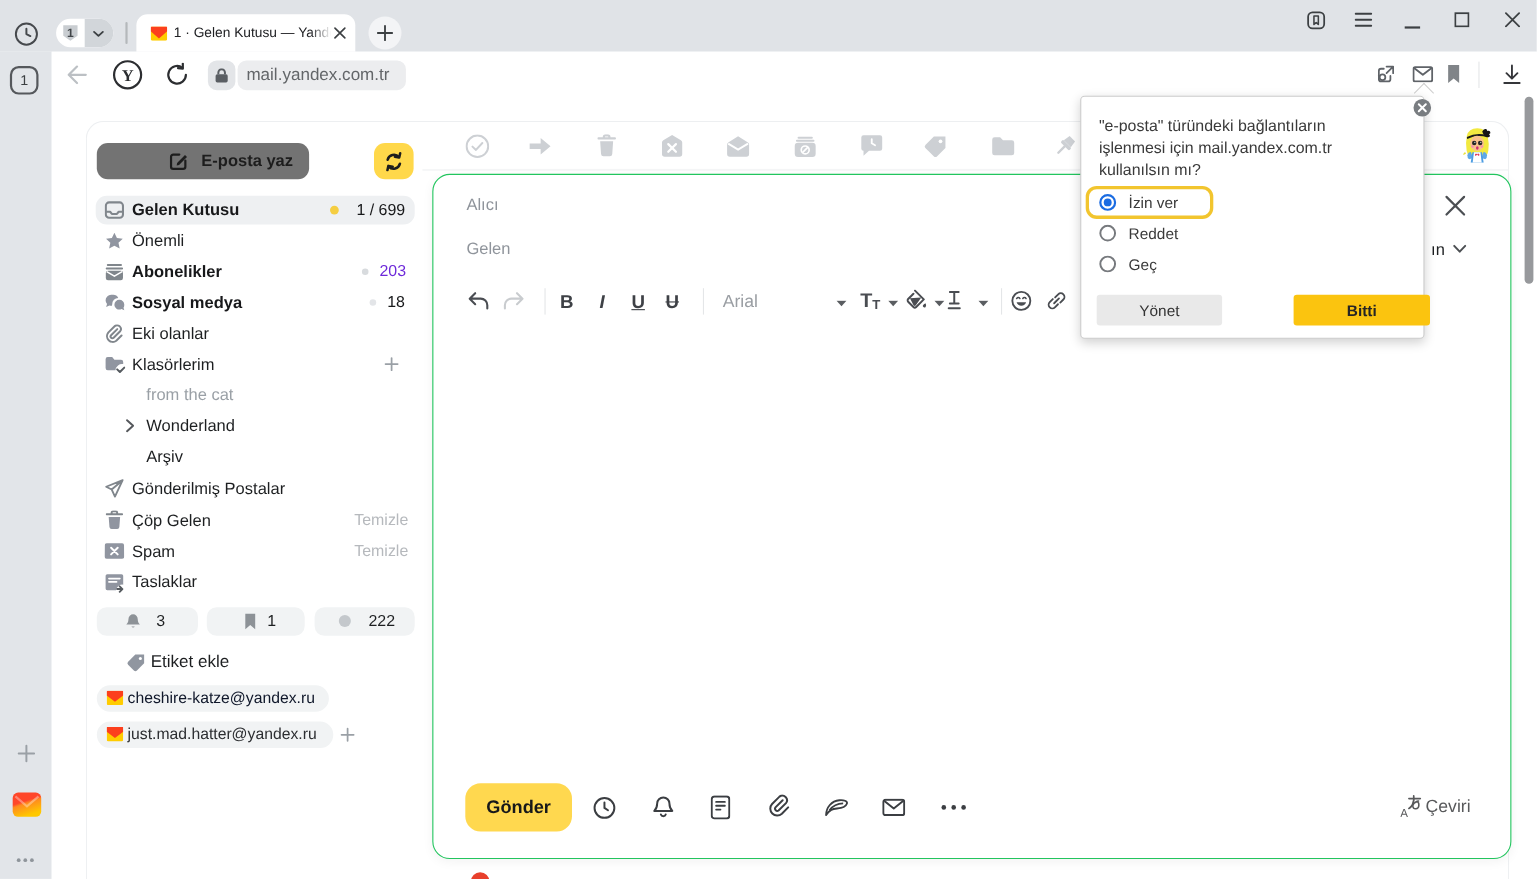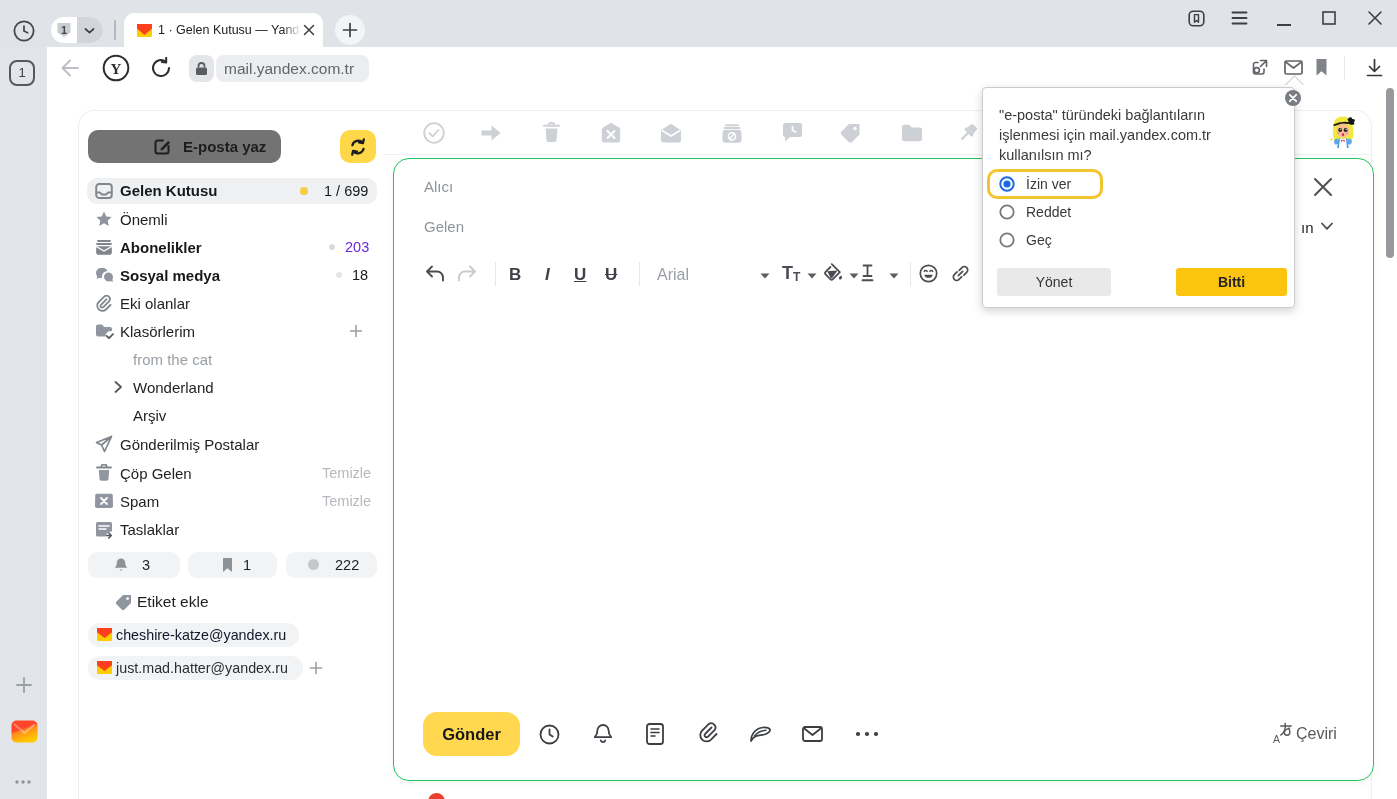--- a/index.html
+++ b/index.html
@@ -473,19 +473,19 @@
   <span class="abs" style="left:43px;top:88px;font-size:14px;color:#3a3a3a">İzin ver</span>
   <svg class="abs" style="left:16px;top:116px" width="16" height="16" viewBox="0 0 16 16">
     <circle cx="8" cy="8" r="6.7" fill="#fff" stroke="#777a7e" stroke-width="1.8"></circle>
   </svg>
   <span class="abs" style="left:43px;top:116px;font-size:14px;color:#3a3a3a">Reddet</span>
   <svg class="abs" style="left:16px;top:144px" width="16" height="16" viewBox="0 0 16 16">
     <circle cx="8" cy="8" r="6.7" fill="#fff" stroke="#777a7e" stroke-width="1.8"></circle>
   </svg>
   <span class="abs" style="left:43px;top:144px;font-size:14px;color:#3a3a3a">Geç</span>
   <div class="abs" style="left:14px;top:180px;width:114px;height:28px;background:#e9e9e9;border-radius:3px;text-align:center;font-size:14px;color:#333;line-height:28px">Yönet</div>
-  <div class="abs" style="left:193px;top:180px;width:111px;height:28px;background:#fbc40f;border-radius:3px;text-align:center;font-size:14px;font-weight:600;color:#252525;line-height:28px">Bitti</div>
+  <div class="abs" style="left:193px;top:180px;width:124px;height:28px;background:#fbc40f;border-radius:3px;text-align:center;font-size:14px;font-weight:600;color:#252525;line-height:28px">Bitti</div>
 </div>
 <svg class="abs" style="left:1284px;top:89px;z-index:51" width="18" height="18" viewBox="0 0 18 18">
   <circle cx="9" cy="9" r="8" fill="#797d81"></circle>
   <path d="M5.8 5.8 L12.2 12.2 M12.2 5.8 L5.8 12.2" stroke="#fff" stroke-width="1.8" stroke-linecap="round"></path>
 </svg>
 <div class="abs" style="left:1386px;top:88px;width:8px;height:170px;background:#97999c;border-radius:4px;z-index:5"></div>
 
 </body></html>

